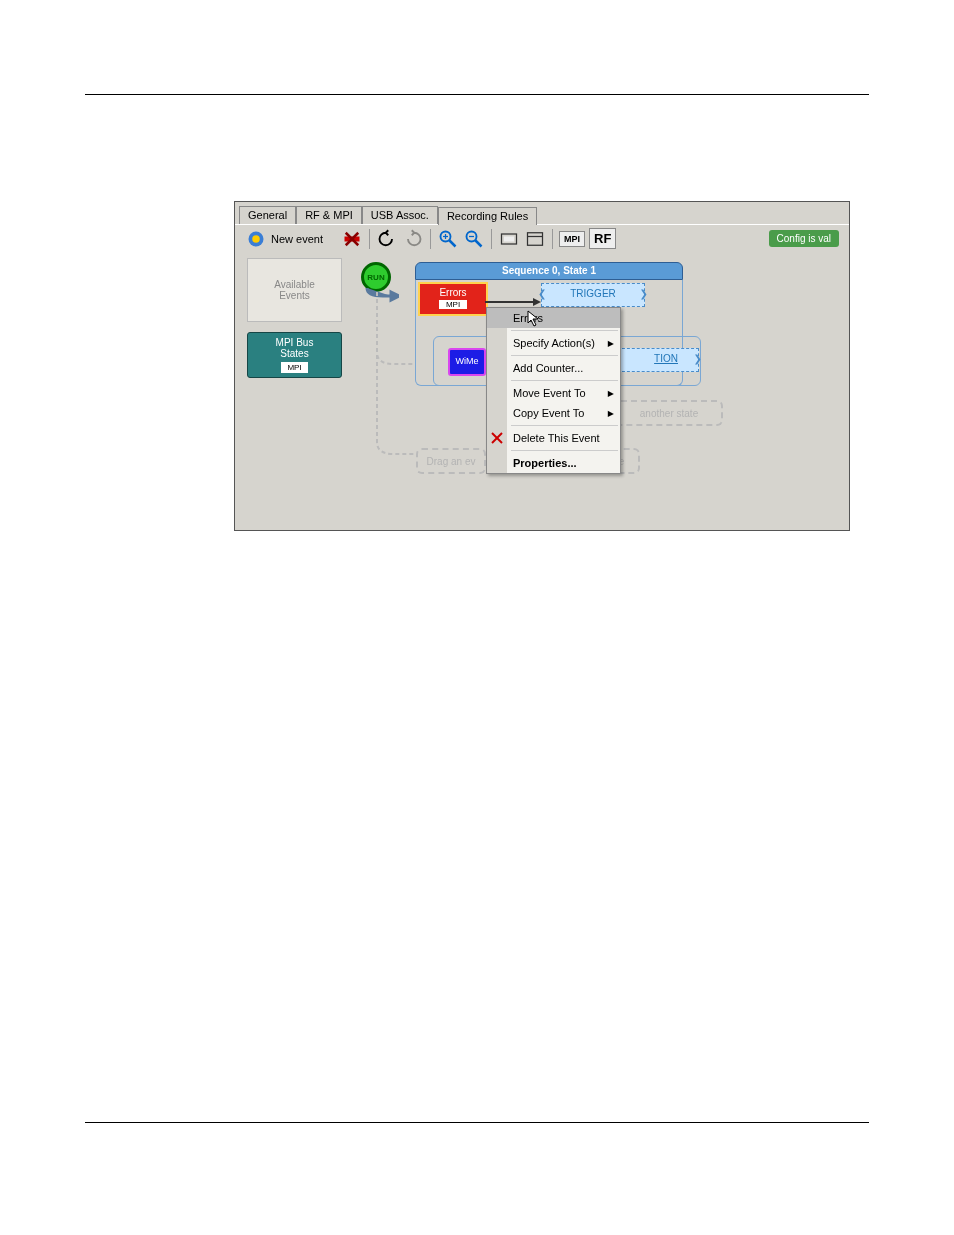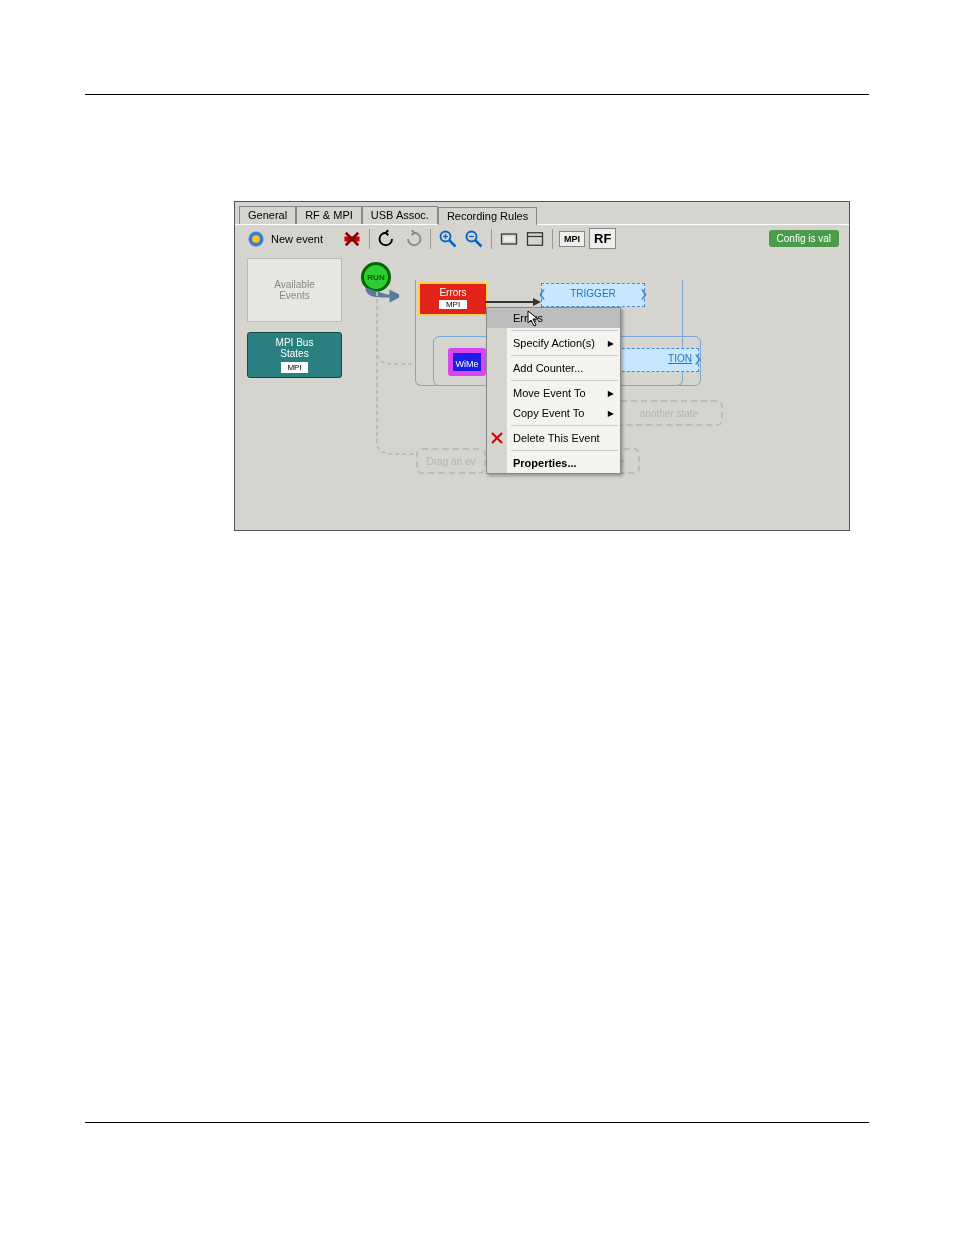--- a/index.html
+++ b/index.html
@@ -39,23 +39,23 @@
   .arrow svg { width: 100%; height: 100%; }
 
   .seq-header { position: absolute; left: 180px; top: 10px; width: 268px; height: 18px; background: #5a9bd6; border: 1px solid #2e5e94; color: #fff; font-size: 10px; font-weight: bold; text-align: center; padding-top: 2px; border-radius: 6px 6px 0 0; }
 
   .errors-block { position: absolute; left: 183px; top: 30px; width: 70px; height: 34px; background: #e2231a; border: 2px solid #ffd24d; color: #fff; font-size: 10px; text-align: center; padding-top: 3px; }
   .errors-tag { display: block; width: 28px; margin: 2px auto 0 auto; background: #fff; color: #000; font-size: 8px; }
 
   .trigger-block { position: absolute; left: 306px; top: 31px; width: 104px; height: 24px; background: #c9e6ff; border: 1px dashed #4a8cc9; color: #2176b8; font-size: 10px; text-align: center; padding-top: 4px; }
   .trigger-conn { position: absolute; left: 250px; top: 40px; width: 56px; height: 8px; }
 
-  .blue-block { position: absolute; left: 213px; top: 96px; width: 38px; height: 28px; background: #1c1ce6; border: 5px solid #d946ef; color: #fff; font-size: 9px; text-align: center; padding-top: 6px; border-radius: 3px; }
-
-  .action-block { position: absolute; left: 382px; top: 96px; width: 82px; height: 24px; background: #c9e6ff; border: 1px dashed #4a8cc9; color: #2176b8; font-size: 10px; text-align: right; padding: 4px 6px 0 0; text-decoration: underline; }
+  .blue-block { position: absolute; left: 213px; top: 96px; width: 38px; height: 28px; background: #1c1ce6; border: 2px solid #d946ef; color: #fff; font-size: 9px; text-align: center; padding-top: 6px; border-radius: 3px; }
+
+  .action-block { position: absolute; left: 382px; top: 96px; width: 82px; height: 24px; background: #c9e6ff; border: 1px dashed #4a8cc9; color: #2176b8; font-size: 10px; text-align: right; padding: 4px 20px 0 0; text-decoration: underline; }
 
   .state-box { position: absolute; border: 2px dashed #bbb; border-radius: 6px; font-size: 10px; color: #b3b3b3; text-align: center; padding-top: 6px; }
   .state2 { left: 380px; top: 148px; width: 108px; height: 26px; }
   .state3 { left: 181px; top: 196px; width: 70px; height: 26px; }
   .state4 { left: 363px; top: 196px; width: 42px; height: 26px; }
 
   .seq-outline { position: absolute; left: 180px; top: 28px; width: 268px; height: 106px; border-left: 1px solid #7aa7d4; border-right: 1px solid #7aa7d4; border-bottom: 1px solid #7aa7d4; border-radius: 0 0 6px 6px; pointer-events: none; }
   .row2-box { position: absolute; left: 198px; top: 84px; width: 268px; height: 50px; border: 1px solid #7aa7d4; border-radius: 6px; pointer-events: none; }
 
   .context-menu { position: absolute; left: 251px; top: 55px; width: 135px; background: #f4f3ef; border: 1px solid #888; box-shadow: 2px 2px 3px rgba(0,0,0,.3); font-size: 11px; }
@@ -155,20 +155,21 @@
     </div>
 
     <div class="run-circle">RUN</div>
 
     <div class="arrow">
       <svg viewBox="0 0 34 18">
           <path d="M2 2 Q2 10 18 10 L26 10 M26 6 L34 10 L26 14 Z" fill="#5a7a9e" stroke="#5a7a9e" stroke-width="3"></path>
         </svg>
     </div>
 
+    <div class="seq-header">Sequence 0, State 1</div>
     <div class="seq-outline"></div>
     <div class="row2-box"></div>
 
     <div class="errors-block">
       <span>Errors</span>
       <span class="errors-tag">MPI</span>
     </div>
 
     <div class="trigger-conn">
       <svg viewBox="0 0 56 8">

